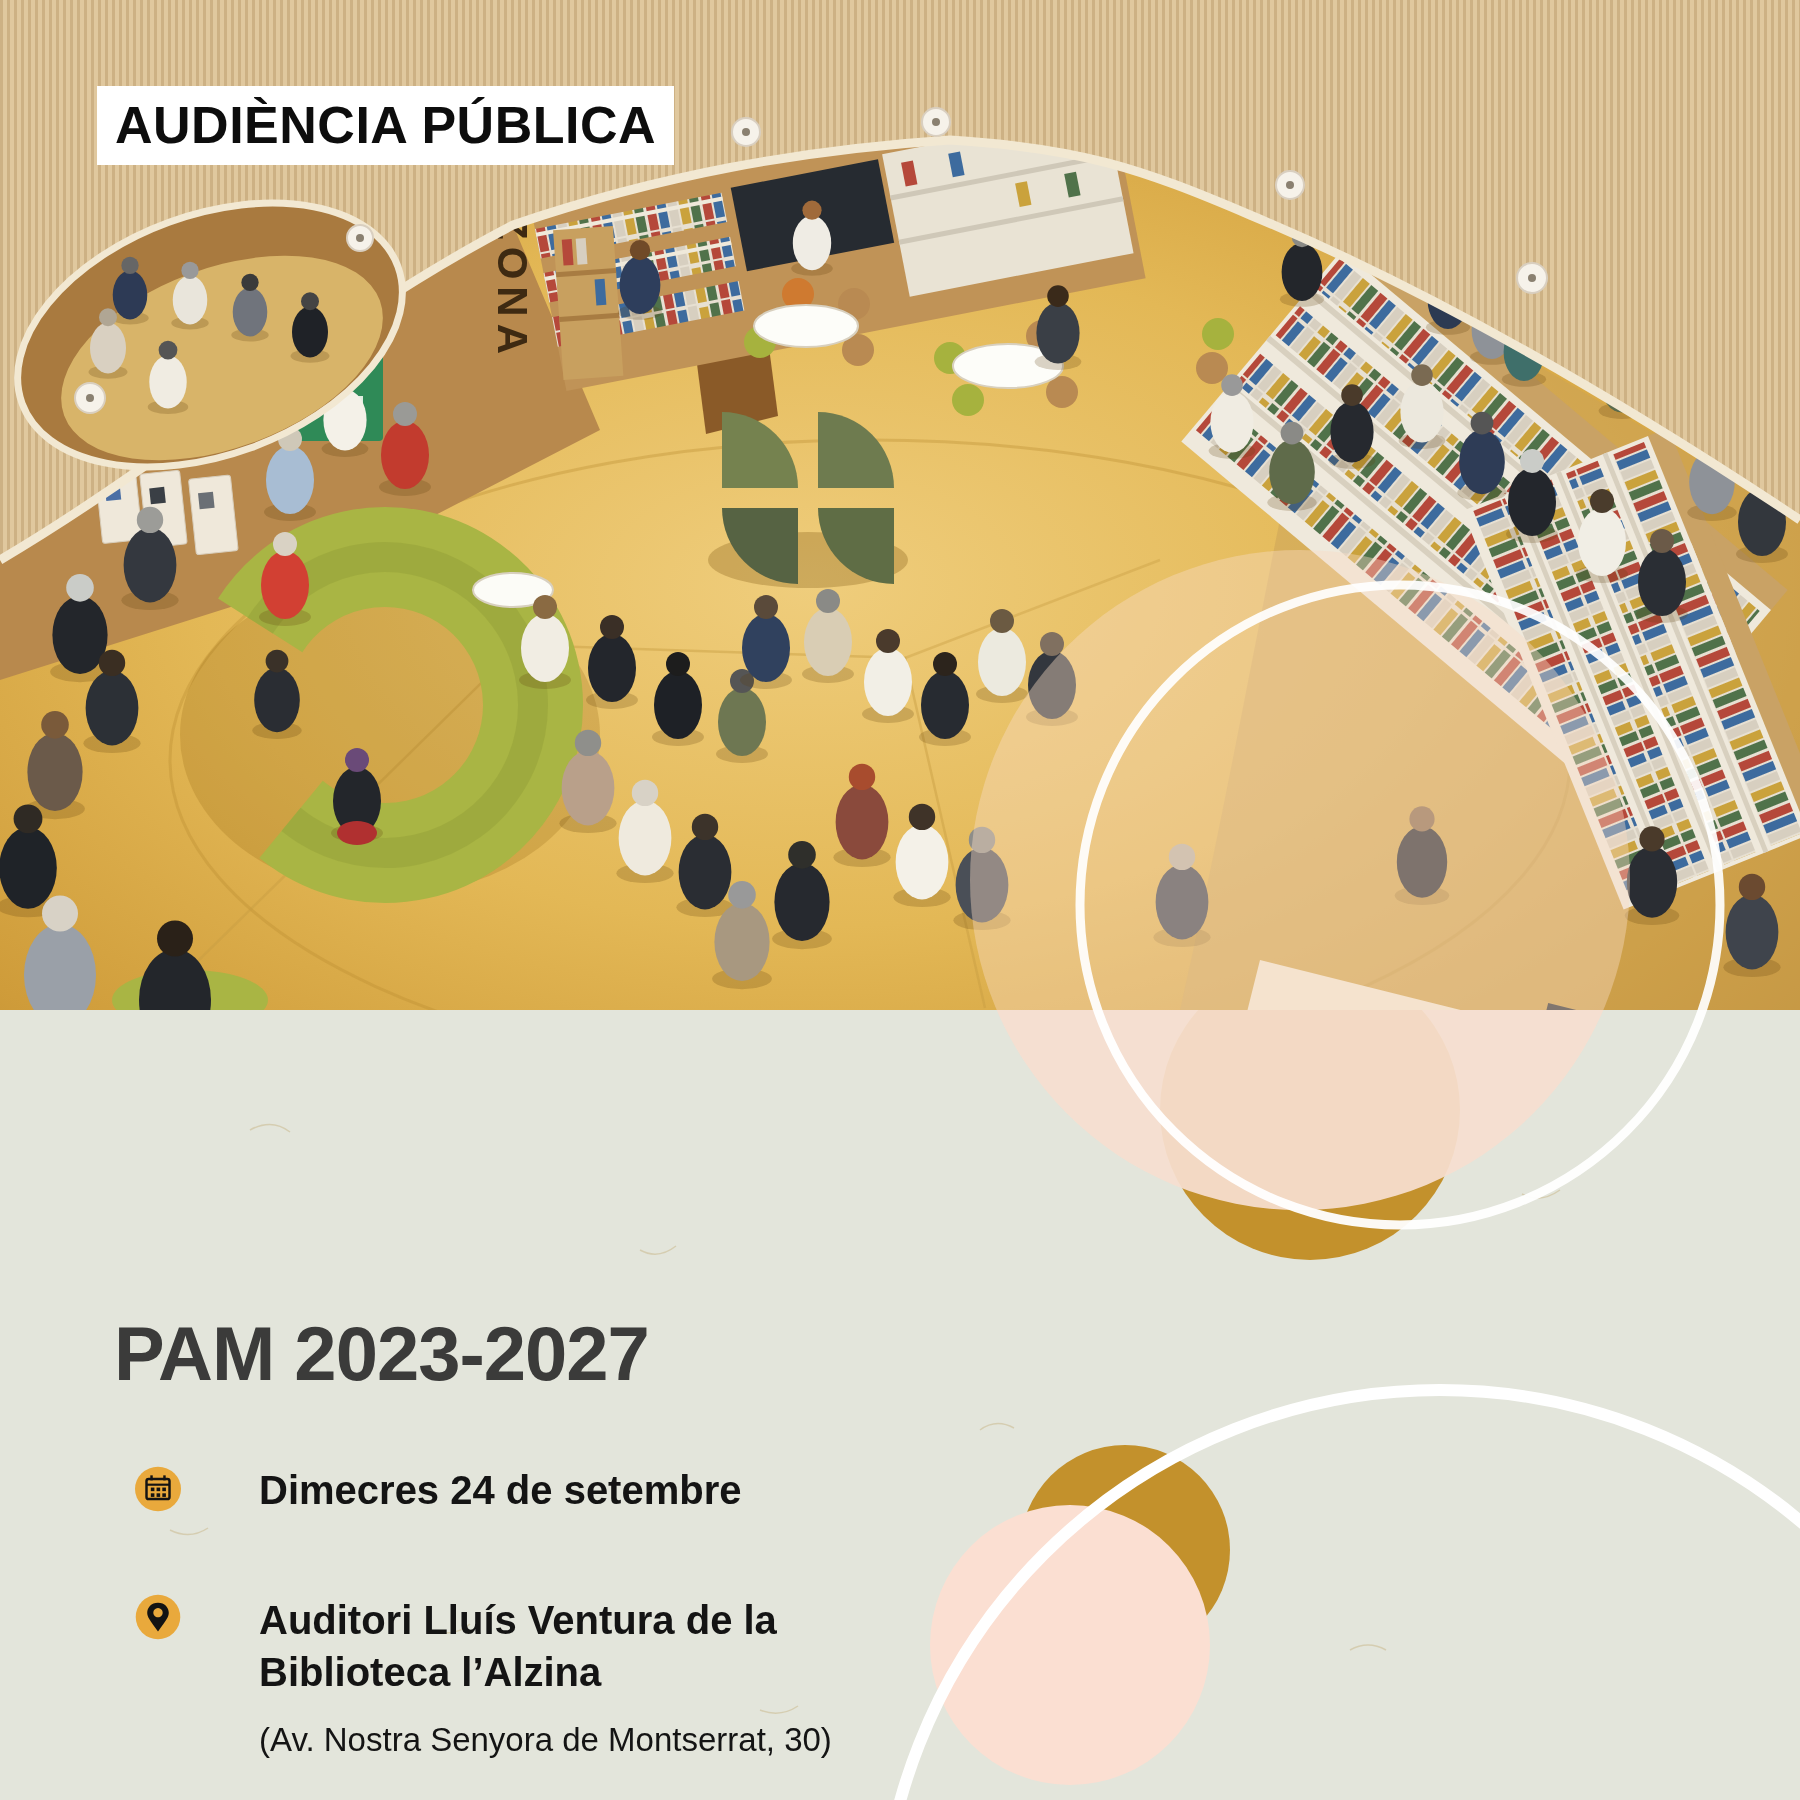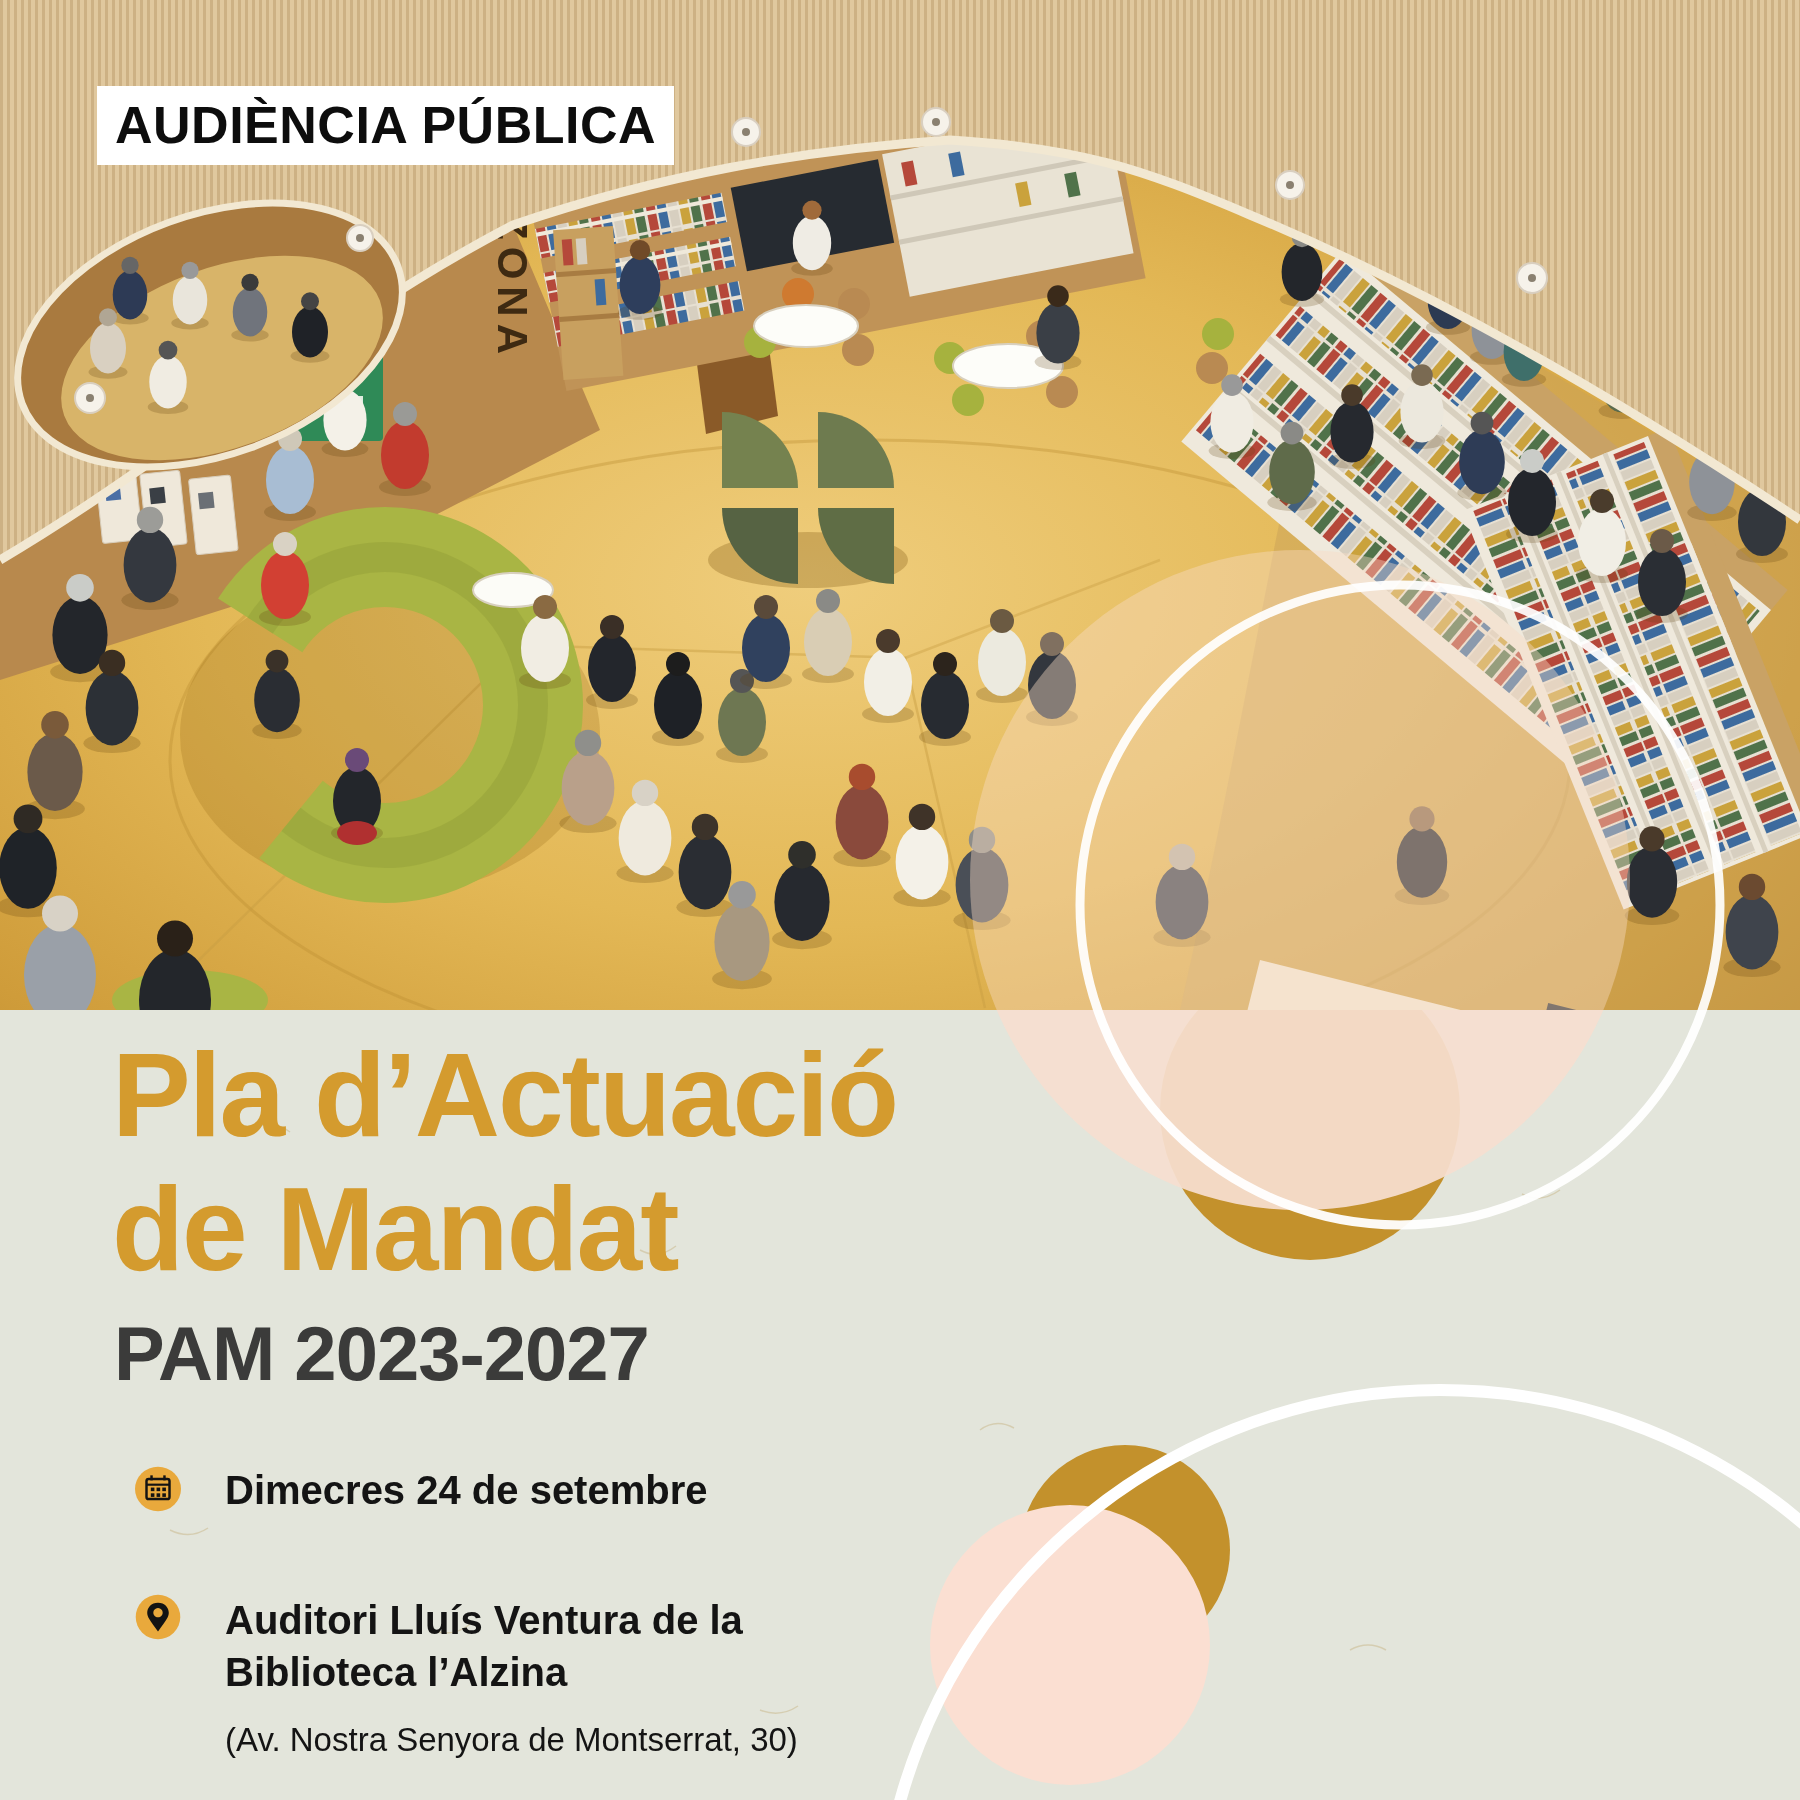--- a/index.html
+++ b/index.html
@@ -24,21 +24,21 @@
   .lower-section{position:absolute;left:0;top:1010px;width:1800px;height:790px;overflow:hidden;background:var(--sage);}
   .decor{position:absolute;left:0;top:0;}
   .event-title{
     position:absolute;left:112px;top:18px;color:var(--gold);
     font-size:118px;font-weight:bold;line-height:134px;letter-spacing:-2px;white-space:nowrap;
   }
   .event-subtitle{
     position:absolute;left:114px;top:300px;color:var(--subtitle-gray);
     font-size:76px;font-weight:bold;letter-spacing:-1px;white-space:nowrap;
   }
-  .detail-row{position:absolute;left:135px;display:flex;align-items:flex-start;}
+  .detail-row{position:absolute;left:135px;display:flex;align-items:flex-start;gap:34px;}
   .detail-row .picto{width:46px;height:46px;flex:0 0 46px;margin-right:44px;}
   .detail-text{color:var(--text-dark);font-size:40px;font-weight:bold;line-height:48px;white-space:nowrap;}
   .detail-text .venue-note{display:block;font-weight:normal;font-size:33px;line-height:44px;margin-top:20px;letter-spacing:0;}
   .detail-text .venue-line{display:block;line-height:52px;}
   .row-1{top:456px;} .row-2{top:521px;} .row-3{top:584px;}
 </style>
 </head>
 <body>
 
 <div class="poster">
@@ -311,24 +311,20 @@
 
       <circle cx="1310" cy="100" r="150" style="fill:var(--circle-gold)"></circle>
       <circle cx="1300" cy="-130" r="330" fill="#f6dfd0" opacity="0.93"></circle>
       <circle cx="1400" cy="-105" r="320" fill="none" stroke="#ffffff" stroke-width="9" opacity="0.95"></circle>
 
       <circle cx="1125" cy="540" r="105" style="fill:var(--circle-gold)"></circle>
       <circle cx="1070" cy="635" r="140" style="fill:var(--peach)"></circle>
       <circle cx="1440" cy="940" r="560" fill="none" stroke="#ffffff" stroke-width="12"></circle>
     </svg>
 
-    <h1 class="event-title" style="margin:0">
-      <span style="display:block">Pla d’Actuació</span>
-      <span style="display:block">de Mandat</span>
-    </h1>
 
     <div class="event-subtitle">PAM 2023-2027</div>
 
     <div class="detail-row row-1">
       <svg class="picto" viewBox="0 0 64 64">
         <ellipse cx="32" cy="32" rx="32" ry="31" style="fill:var(--icon-gold)"></ellipse>
         <rect x="16" y="18" width="32" height="28" rx="3" fill="none" stroke="#131313" stroke-width="3.4"></rect>
         <line x1="16" y1="26" x2="48" y2="26" stroke="#131313" stroke-width="3"></line>
         <line x1="23" y1="13" x2="23" y2="20" stroke="#131313" stroke-width="3.4"></line>
         <line x1="41" y1="13" x2="41" y2="20" stroke="#131313" stroke-width="3.4"></line>

